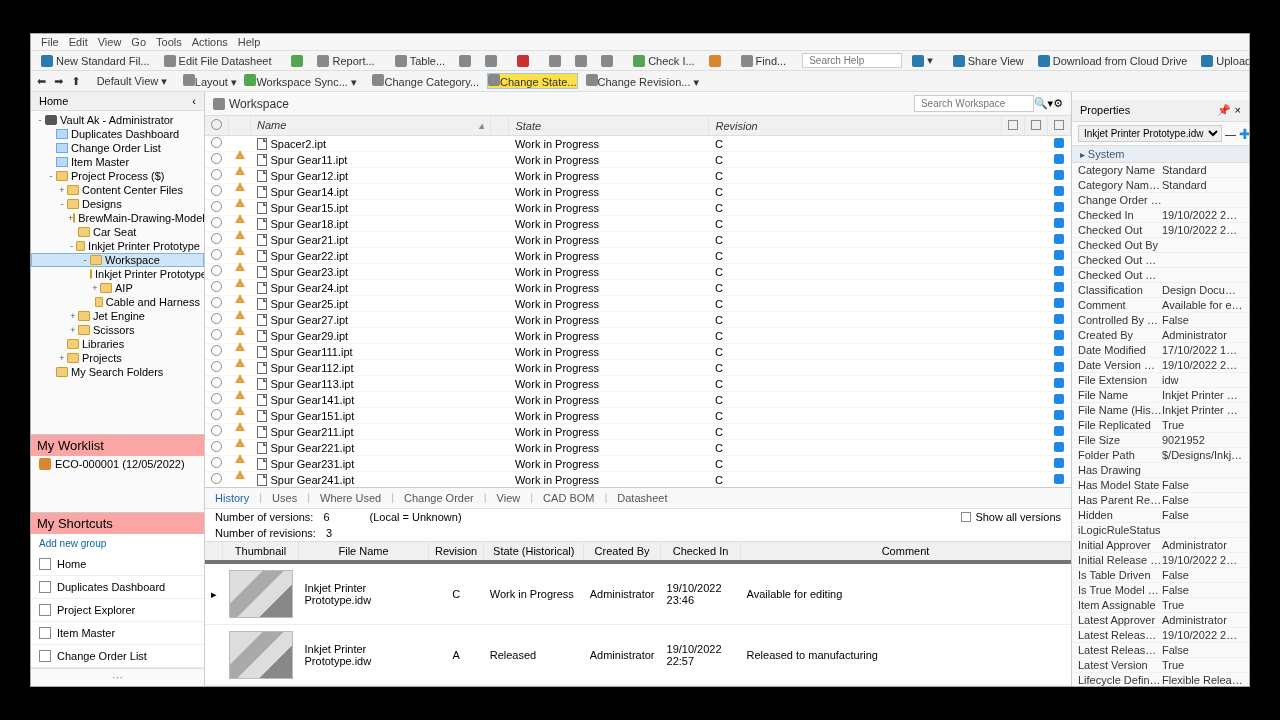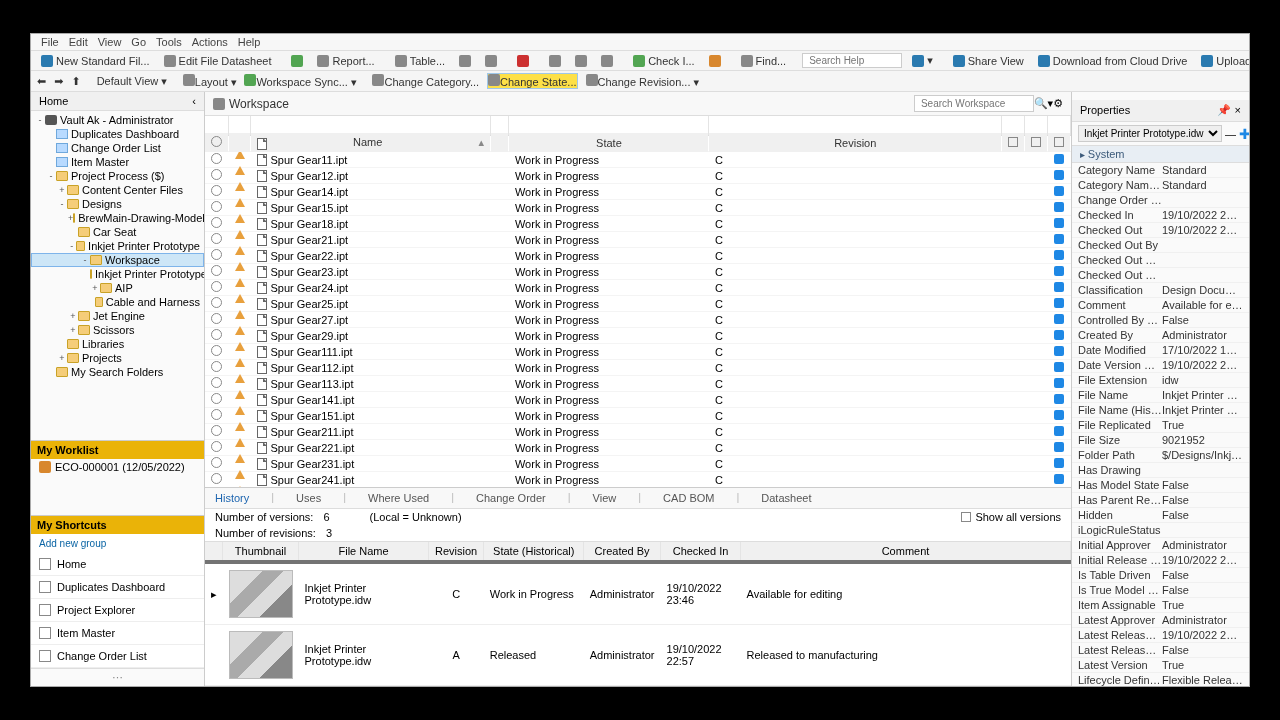--- a/index.html
+++ b/index.html
@@ -25,41 +25,41 @@
 .left .section-title { padding: 3px 8px; background: #f0f0f0; font-weight: 500; border-bottom: 1px solid #ddd; display: flex; justify-content: space-between; }
 .tree { flex: 1; overflow: auto; padding: 2px 0; font-size: 10px; }
 .tree-node { display: flex; align-items: center; padding: 0 4px; white-space: nowrap; cursor: pointer; height: 14px; }
 .tree-node.selected { background: #cde6f7; border: 1px solid #7eb4ea; height: 14px; }
 .tree-exp { width: 10px; text-align: center; color: #555; font-size: 9px; }
 .tree-ico { width: 12px; height: 10px; margin-right: 3px; display: inline-block; }
 .tree-ico.folder { background: #f5cd79; border: 1px solid #c9a227; border-radius: 1px; }
 .tree-ico.vault { background: #555; border-radius: 2px; }
 .tree-ico.item { background: #b8daff; border: 1px solid #6fa8dc; }
 .worklist, .shortcuts-panel { border-top: 1px solid #ccc; }
-.worklist .hdr, .shortcuts-panel .hdr { padding: 3px 6px; background: #eab308; font-size: 11px; font-weight: 700; }
+.worklist .hdr, .shortcuts-panel .hdr { padding: 3px 6px; background: #fca5a5; font-size: 13px; font-weight: 400; }
 .worklist .item { padding: 2px 8px; font-size: 10px; display: flex; gap: 4px; }
 .shortcuts { background: #fff; }
 .addgroup { padding: 4px 8px; color: #0a64a4; cursor: pointer; font-size: 10px; }
 .shortcut-row { display: flex; align-items: center; gap: 6px; padding: 5px 8px; border-bottom: 1px solid #eee; cursor: pointer; font-size: 11px; }
 .shortcut-row .sico { width: 12px; height: 12px; border: 1px solid #888; }
 .center { flex: 1; display: flex; flex-direction: column; overflow: hidden; }
 .center-header { display: flex; align-items: center; padding: 3px 8px; border-bottom: 1px solid #ddd; background: #f8f8f8; }
 .center-header .title { font-size: 12px; color: #333; }
 .center-header .spacer { flex: 1; }
 .center-header input { border: 1px solid #ccc; padding: 2px 6px; width: 120px; font-size: 10px; }
 .grid { flex: 1; overflow: auto; border-bottom: 1px solid #ccc; }
 .grid table { width: 100%; border-collapse: collapse; font-size: 10px; }
-.grid th { text-align: center; padding: 3px 6px; background: #f0f0f0; border-bottom: 1px solid #ddd; border-right: 1px solid #e4e4e4; position: sticky; top: 17px; font-weight: 500; color: #333; }
+.grid th { text-align: left; padding: 3px 6px; background: #f0f0f0; border-bottom: 1px solid #ddd; border-right: 1px solid #e4e4e4; position: sticky; top: 0; font-weight: 500; color: #333; font-style: italic; }
 .grid td { padding: 1px 6px; border-bottom: 1px solid #f4f4f4; white-space: nowrap; height: 15px; }
 .grid .name-cell { display: flex; align-items: center; gap: 4px; }
 .file-ico { width: 10px; height: 12px; background: #fff; border: 1px solid #666; position: relative; }
 .file-ico::after { content: ""; position: absolute; top: -1px; right: -1px; border: 2px solid transparent; border-left-color: #666; border-bottom-color: #666; }
 .warn-ico { width: 0; height: 0; border-left: 5px solid transparent; border-right: 5px solid transparent; border-bottom: 9px solid #e8a03d; }
 .status-dot { width: 10px; height: 10px; border-radius: 2px; background: #1e88e5; display: inline-block; }
-.tabs { display: flex; gap: 20px; padding: 3px 8px; background: #f8f8f8; border-bottom: 1px solid #ddd; font-size: 10px; color: #555; }
+.tabs { display: flex; gap: 8px; padding: 3px 8px; background: #f8f8f8; border-bottom: 1px solid #ddd; font-size: 10px; color: #555; }
 .tabs .tab { padding: 1px 2px; cursor: pointer; }
 .tabs .tab.active { color: #1e66b0; }
 .tabs .sep2 { color: #bbb; }
 .meta { padding: 2px 10px; font-size: 10px; display: flex; gap: 40px; }
 .meta .pair { display: flex; gap: 10px; }
 .allver { margin-left: auto; display: flex; gap: 4px; align-items: center; }
 .history-grid { border-top: 1px solid #ddd; flex: 0 0 auto; max-height: 160px; overflow: auto; }
 .history-grid table { width: 100%; border-collapse: collapse; font-size: 10px; }
 .history-grid th { text-align: center; padding: 3px 6px; background: #f0f0f0; border-bottom: 4px solid #737373; border-right: 1px solid #e4e4e4; font-weight: 500; }
 .history-grid td { padding: 6px; border-bottom: 1px solid #eee; vertical-align: middle; }

